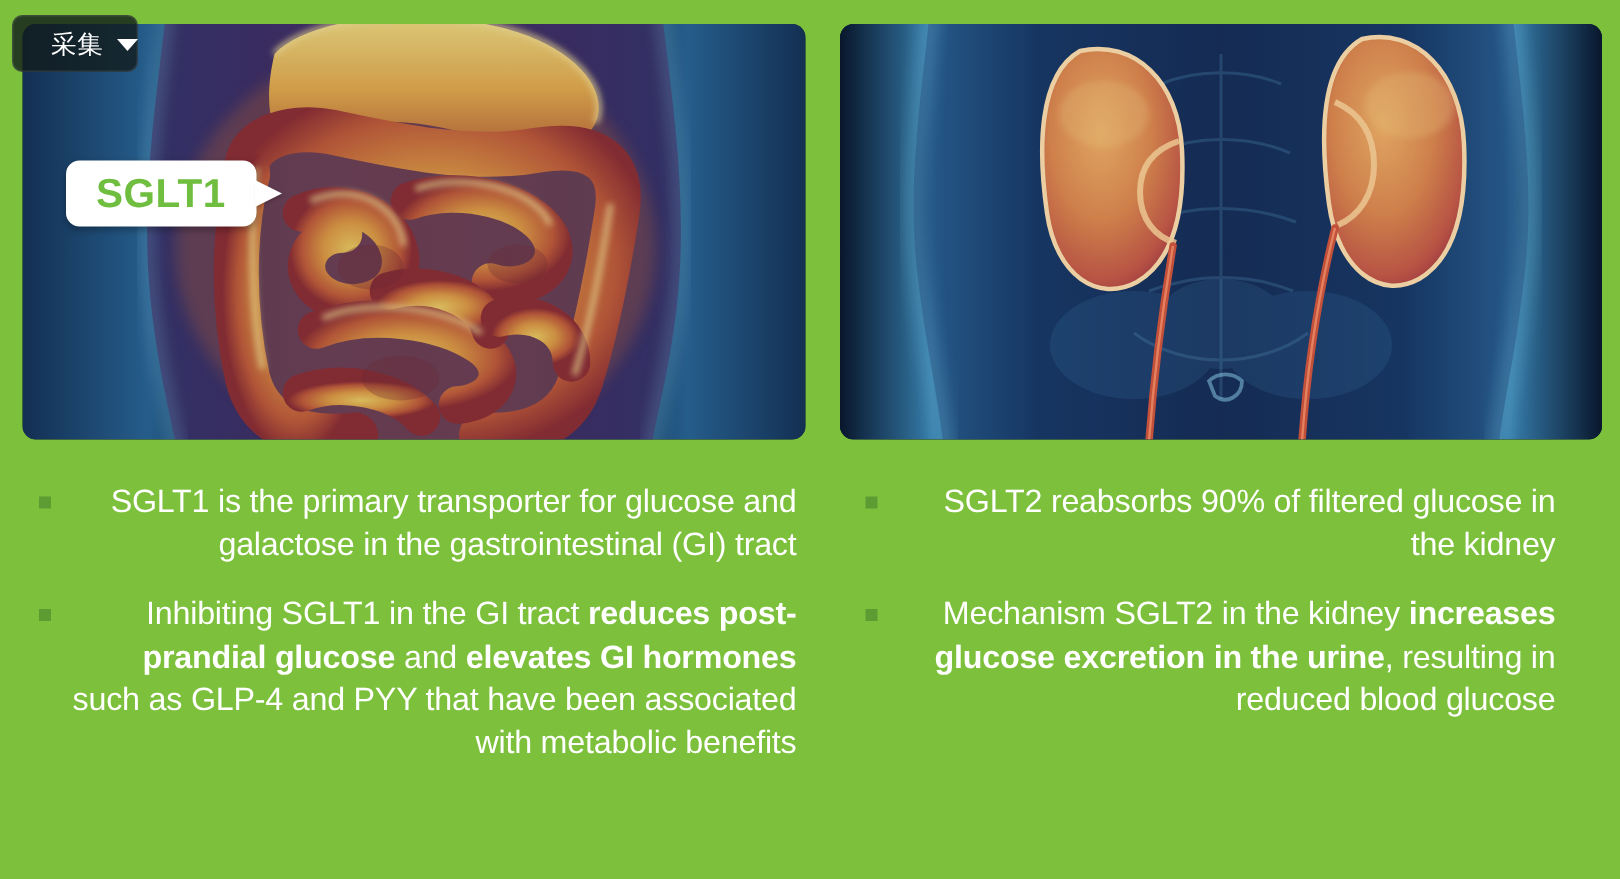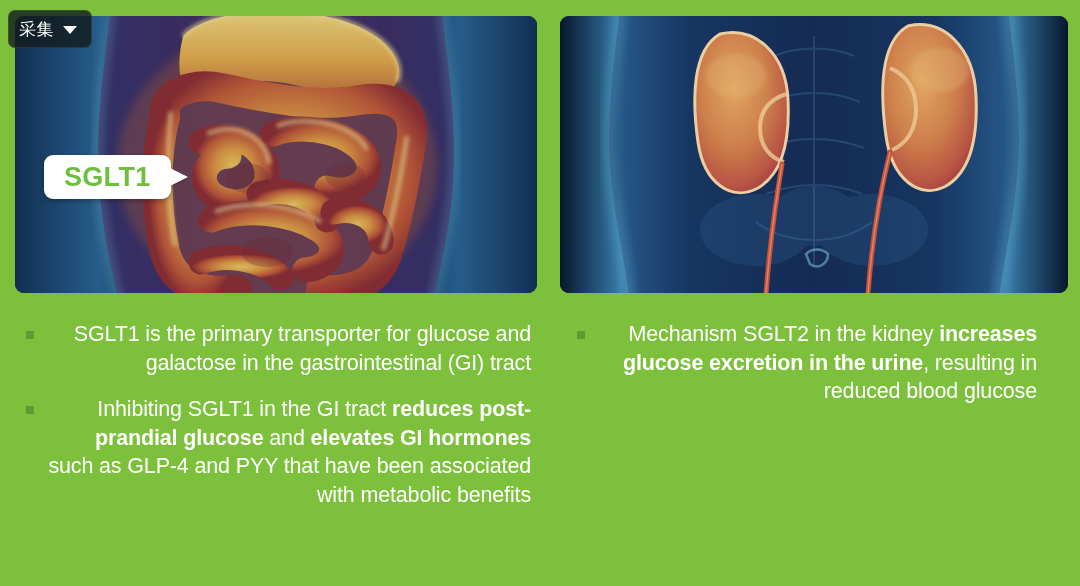--- a/index.html
+++ b/index.html
@@ -41,20 +41,21 @@
     box-sizing: border-box;
     z-index: 40;
     cursor: pointer;
   }
   #capture-button .cap-label {
     color: #ffffff;
     font-size: 17px;
     line-height: 1;
     letter-spacing: 0.5px;
     white-space: nowrap;
+    margin-left: 15px;
   }
   #capture-button .cap-caret {
     width: 0; height: 0;
     border-left: 7px solid transparent;
     border-right: 7px solid transparent;
     border-top: 8px solid #ffffff;
     margin-top: 2px;
   }
 
   
@@ -81,21 +82,20 @@
     position: absolute;
     z-index: 20;
     display: flex;
     align-items: center;
     height: 44px;
     padding: 0 20px;
     background: #ffffff;
     border-radius: 9px;
     box-shadow: 0 2px 5px rgba(0,0,0,0.30);
     cursor: default;
-    margin-top: 48px;
   }
   .callout .callout-text {
     color: #6fbe3f;
     font-size: 27px;
     font-weight: bold;
     letter-spacing: 0.3px;
     line-height: 1;
     white-space: nowrap;
   }
   .callout .callout-tail {
@@ -311,20 +311,24 @@
       </div>
       <div class="bullet-item">
         <span class="bullet-marker"></span>
         <div class="bullet-text"><span>Inhibiting SGLT1 in the GI tract </span><b>reduces post-prandial glucose</b><span> and </span><b>elevates GI hormones</b><span> such as GLP-4 and PYY that have been associated with metabolic benefits</span></div>
       </div>
     </div>
 
   <div class="bullet-column" id="column-right">
       <div class="bullet-item">
         <span class="bullet-marker"></span>
+        <div class="bullet-text"><span>SGLT2 reabsorbs 90% of filtered glucose in the kidney</span></div>
+      </div>
+      <div class="bullet-item">
+        <span class="bullet-marker"></span>
         <div class="bullet-text"><span>Mechanism SGLT2 in the kidney </span><b>increases glucose excretion in the urine</b><span>, resulting in reduced blood glucose</span></div>
       </div>
     </div>
 
   <div id="capture-button">
     <span class="cap-label">采集</span>
     <span class="cap-caret"></span>
   </div>
 
 </div>

